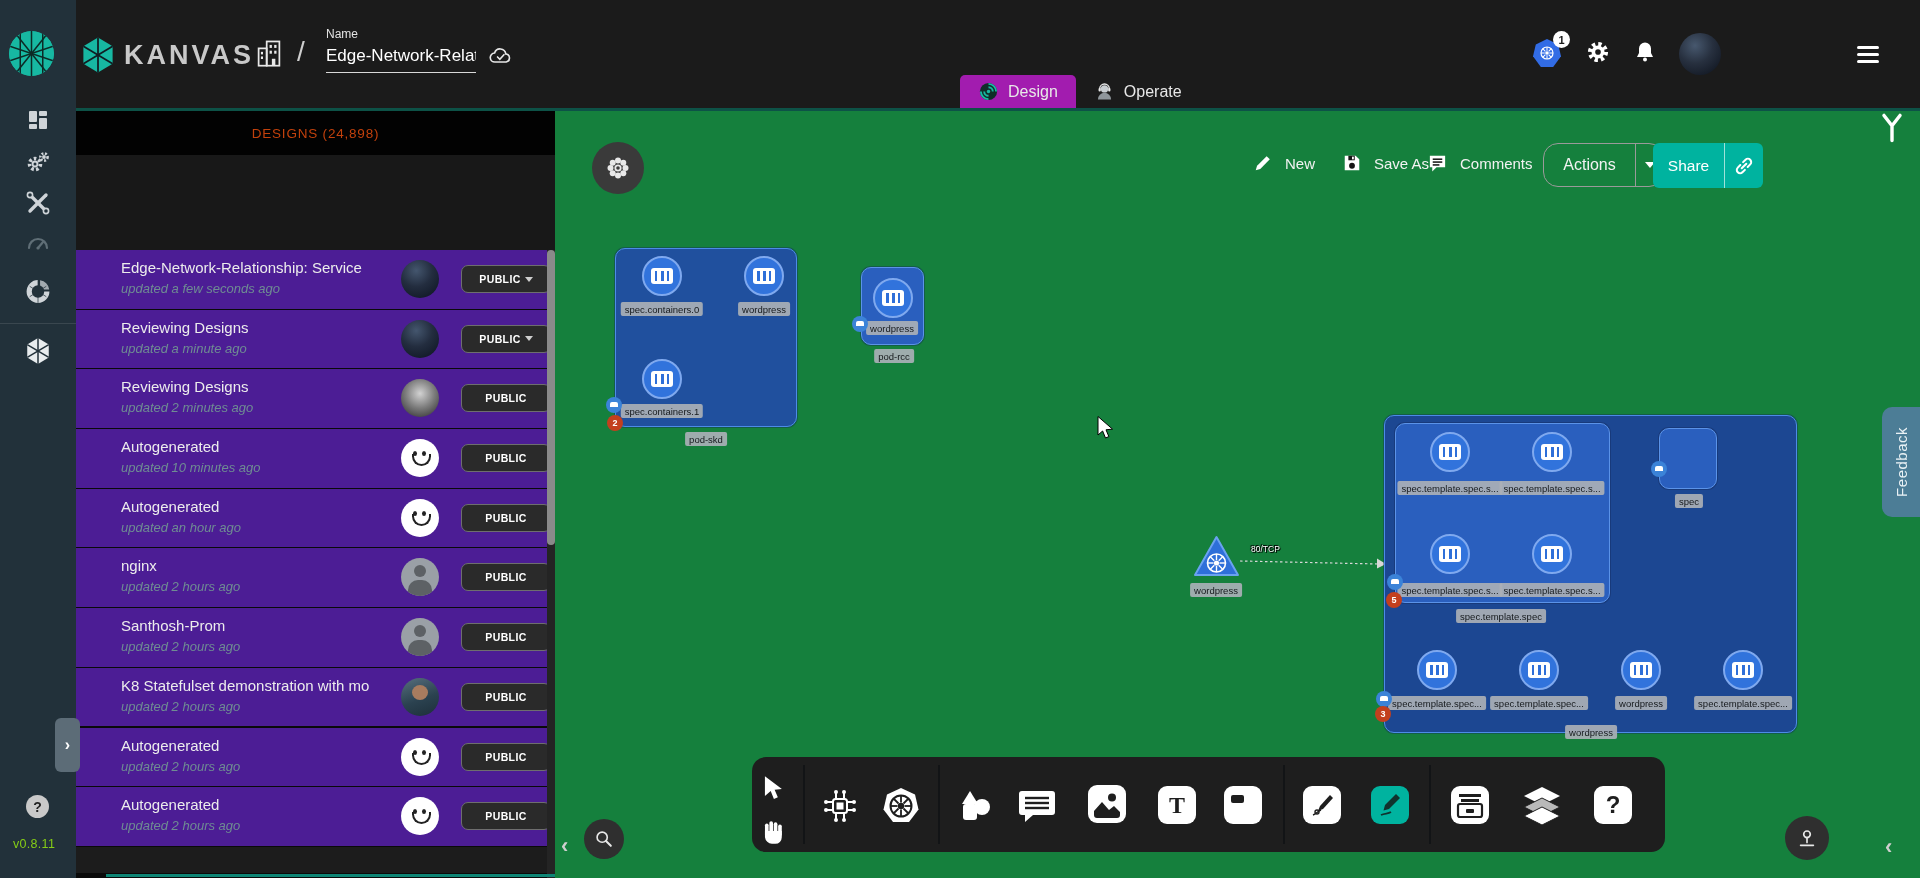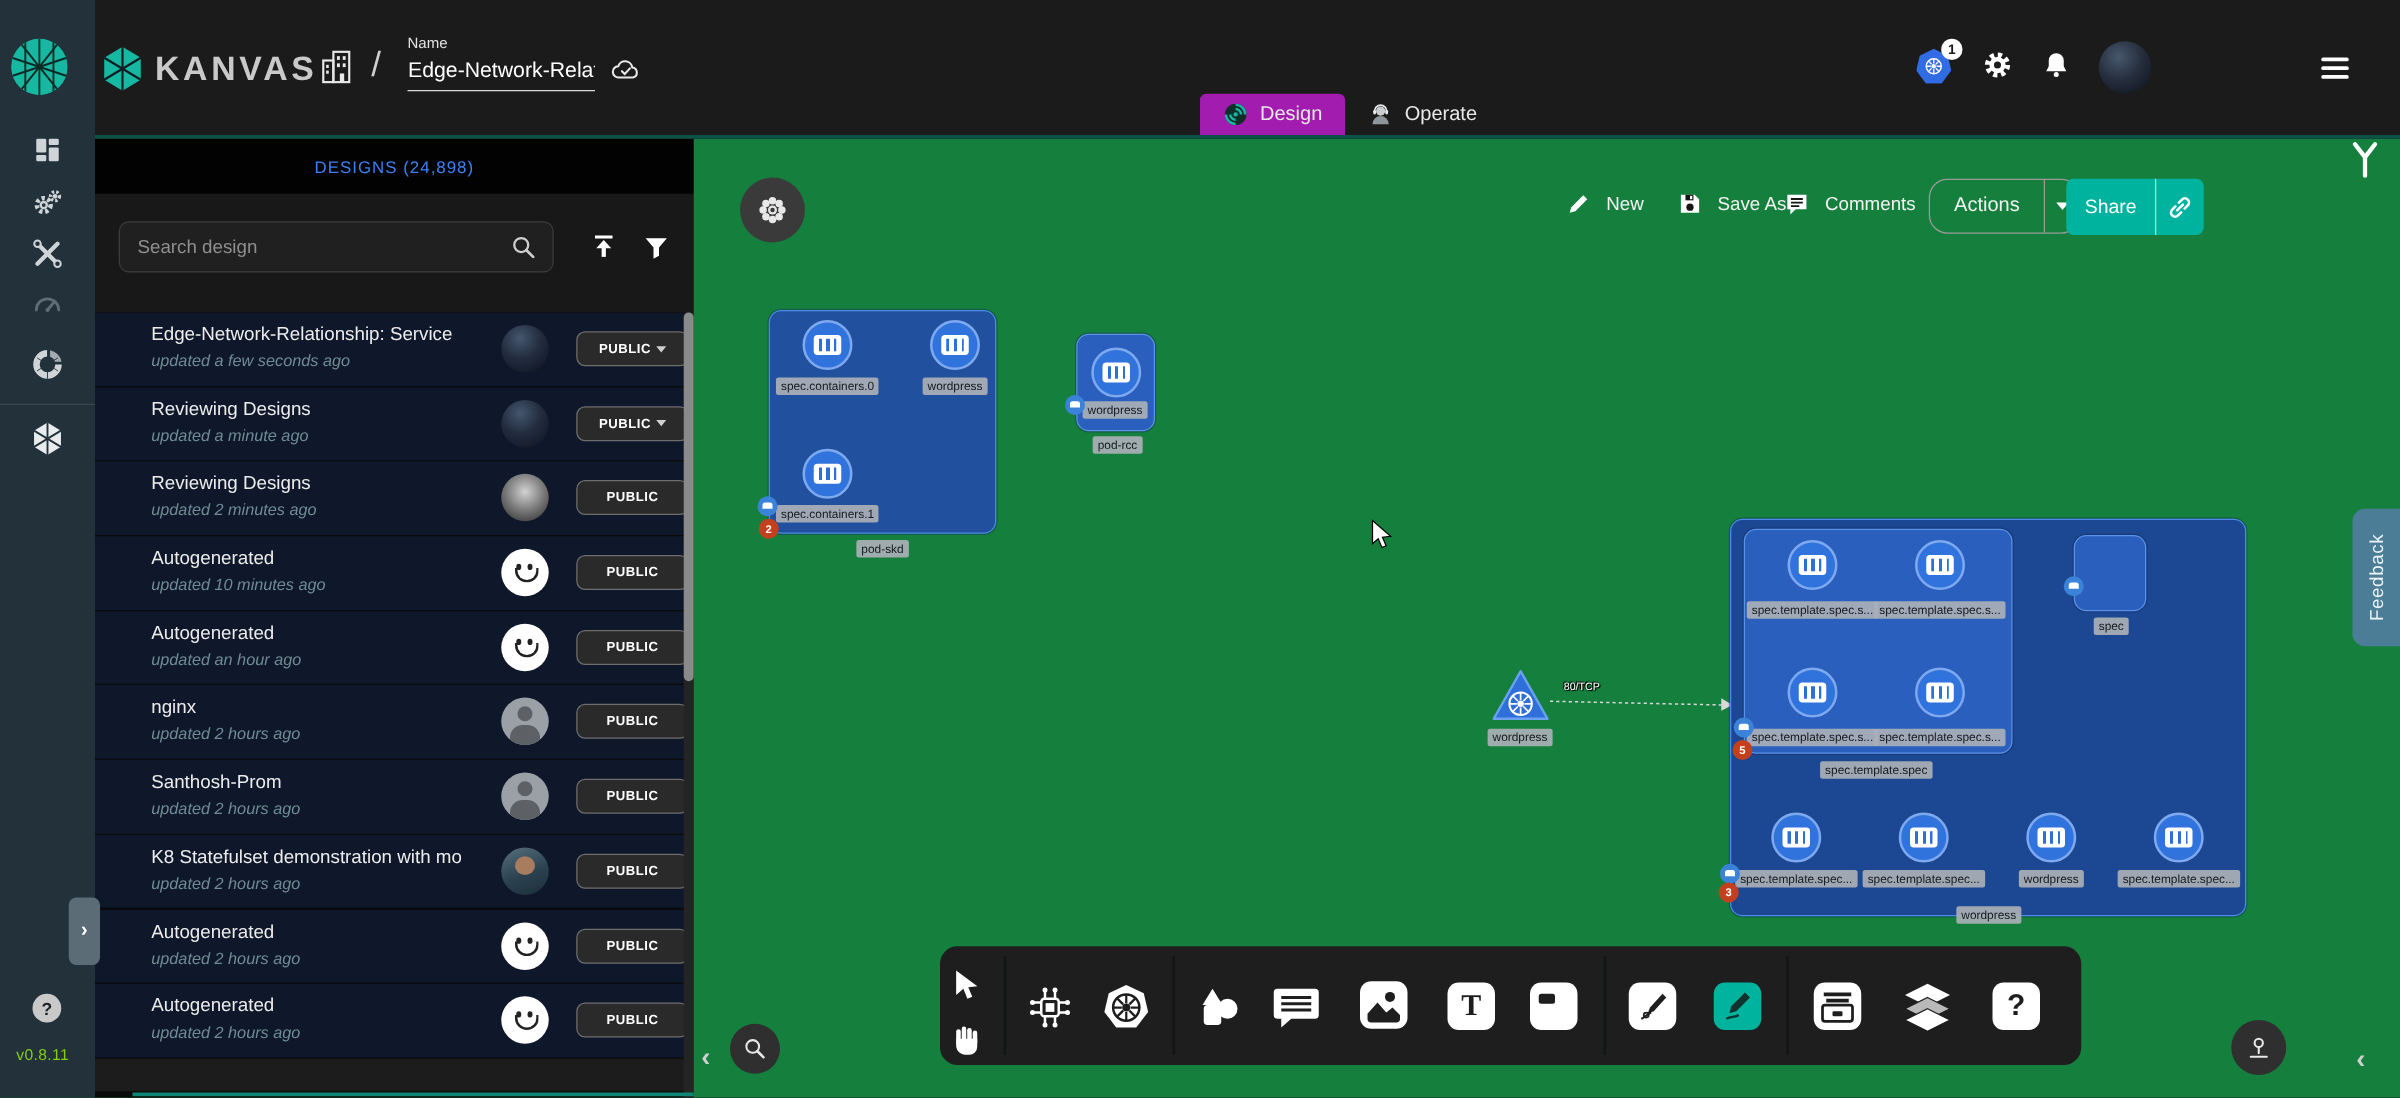--- a/index.html
+++ b/index.html
@@ -33,29 +33,29 @@
 
   
   .nav-ic{position:absolute;left:50%;transform:translateX(-50%)}
   .sb-divider{position:absolute;left:0;top:323px;width:76px;height:1px;background:#3a474f}
   .expand-tab{position:absolute;left:55px;top:718px;width:25px;height:54px;background:#5c6c77;border-radius:6px;display:flex;align-items:center;justify-content:center;color:#fff;font-size:16px;font-weight:bold;z-index:8}
   .help-circ{position:absolute;left:26px;top:795px;width:23px;height:23px;border-radius:50%;background:#c9c9c9;color:#222;font-weight:bold;font-size:14px;display:flex;align-items:center;justify-content:center}
   .version{position:absolute;left:13px;top:837px;font-size:12.5px;color:#84cc16;letter-spacing:.3px}
 
   
   .dpanel{position:absolute;left:76px;top:111px;width:479px;height:767px;background:#181818}
-  .dp-title{height:44px;background:#020202;display:flex;align-items:center;justify-content:center;font-size:13.5px;letter-spacing:.8px;color:#3b82f6}
+  .dp-title{height:44px;background:#020202;display:flex;align-items:center;justify-content:center;font-size:13.5px;letter-spacing:.8px;color:#c2410c}
   .dp-search{position:relative;height:85px}
   .search-input{position:absolute;left:19px;top:22px;width:348px;height:41px;background:#202020;border:1px solid #3c3c3c;border-radius:8px;color:#ddd;font-size:15px;padding:0 40px 0 14px;font-family:"Liberation Sans",sans-serif;outline:none}
   .search-input::placeholder{color:#8f8f8f}
   .search-mag{position:absolute;left:332px;top:32px}
   .ic-upload{position:absolute;left:396px;top:31px}
   .ic-funnel{position:absolute;left:438px;top:32px}
   .rows{position:absolute;left:0;top:139px;width:479px;bottom:0;background:#0a0a0a;display:flex;flex-direction:column;gap:1.2px;overflow:hidden}
-  .drow{position:relative;height:58.5px;flex:0 0 58.5px;background:#0f172a}
+  .drow{position:relative;height:58.5px;flex:0 0 58.5px;background:#4c1d95}
   .drow .ttl{position:absolute;left:45px;top:9px;font-size:15px;color:#ececec;max-width:272px;white-space:nowrap;overflow:hidden}
   .drow .upd{position:absolute;left:45px;top:31px;font-size:13px;font-style:italic;color:#6f8c93}
   .drow .avt{position:absolute;left:325px;top:10px;width:38px;height:38px;border-radius:50%;overflow:hidden}
   .drow .badge{position:absolute;left:385px;top:15px;width:90px;height:28px;background:#2a2a2a;border:1px solid #6e6e6e;border-radius:7px;display:flex;align-items:center;justify-content:center;gap:4px;font-size:10.5px;font-weight:bold;letter-spacing:.4px;color:#fff}
   .badge .caret{width:0;height:0;border-left:4px solid transparent;border-right:4px solid transparent;border-top:5px solid #cfcfcf}
   .row-partial{height:26px;flex:0 0 26px;background:#1c1c1c}
   .bottom-teal{position:absolute;left:30px;bottom:1px;width:449px;height:3px;background:#0e8575}
   .scrollbar{position:absolute;left:471px;top:139px;width:8px;bottom:0;background:#242424}
   .scroll-thumb{position:absolute;left:0;top:0;width:8px;height:295px;background:#8a8a8a;border-radius:4px}
   
@@ -301,41 +301,20 @@
         </g>
       </svg>
   </div>
   <div class="expand-tab">›</div>
   <div class="help-circ">?</div>
   <div class="version">v0.8.11</div>
 </div>
 
 <div class="dpanel">
   <div class="dp-title">DESIGNS (24,898)</div>
-  <div class="dp-search">
-    <input class="search-input" type="text" placeholder="Search design" style="">
-    <div class="search-mag">
-      <svg width="22" height="22" viewBox="0 0 22 22">
-          <circle cx="9" cy="9" r="5.6" fill="none" stroke="#cfcfcf" stroke-width="1.8"></circle>
-          <line x1="13.2" y1="13.2" x2="18.5" y2="18.5" stroke="#cfcfcf" stroke-width="2.2" stroke-linecap="round"></line>
-        </svg>
-    </div>
-    <div class="ic-upload">
-      <svg width="22" height="22" viewBox="0 0 22 22">
-          <line x1="4" y1="3.5" x2="18" y2="3.5" stroke="#fff" stroke-width="2.4"></line>
-          <polygon points="11,6 17,12.5 5,12.5" fill="#fff"></polygon>
-          <rect x="9.3" y="11" width="3.4" height="8.5" fill="#fff"></rect>
-        </svg>
-    </div>
-    <div class="ic-funnel">
-      <svg width="22" height="22" viewBox="0 0 22 22">
-          <path d="M2.5 3.5h17l-6.3 7.5v6.5l-4.4 2.5v-9z" fill="#fff"></path>
-        </svg>
-    </div>
-  </div>
 
   <div class="rows">
     <div class="drow">
       <div class="ttl">Edge-Network-Relationship: Service</div>
       <div class="upd">updated a few seconds ago</div>
       <div class="avt" data-avatar="dark-photo"></div>
       <div class="badge" data-caret="true">
           <span>PUBLIC</span>
           <i class="caret"></i>
         </div>

